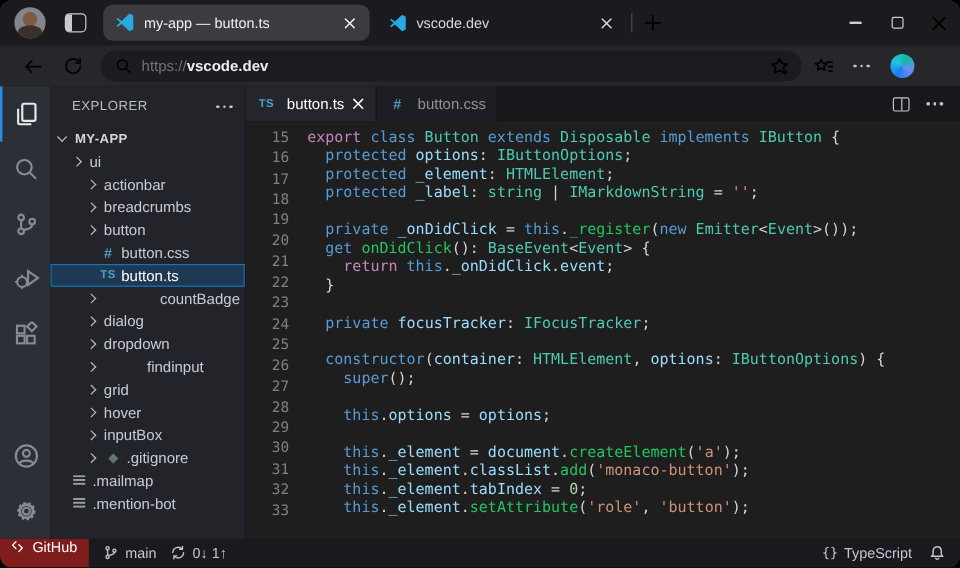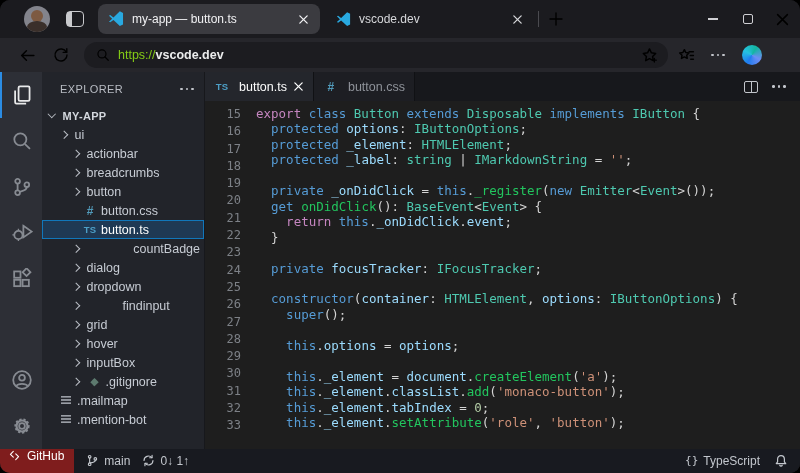--- a/index.html
+++ b/index.html
@@ -1,21 +1,21 @@
 <!DOCTYPE html>
 <html><head>
 <meta charset="utf-8">
 <style>
   * { margin:0; padding:0; box-sizing:border-box; }
   body { background:#000; font-family:"Liberation Sans", sans-serif; }
   .window { width:800px; height:473px; background:#1b1b1f; border-radius:10px; overflow:hidden;
             display:flex; flex-direction:column; position:relative; }
 
   
-  .titlebar { height:38px; display:flex; align-items:center; padding-left:24px; background:#1b1b1f; flex-shrink:0; }
+  .titlebar { height:38px; display:flex; align-items:center; padding-left:12px; background:#1b1b1f; flex-shrink:0; }
   .avatar { width:26px; height:26px; border-radius:50%; overflow:hidden; position:relative; background:#83848c; flex-shrink:0; }
   .avatar::before { content:""; position:absolute; left:7px; top:4px; width:12px; height:12px; border-radius:50%; background:#7d5a41; }
   .avatar::after { content:""; position:absolute; left:3px; top:15px; width:20px; height:12px; border-radius:50%; background:#3a2f2a; }
   .tab-actions { width:18px; height:16px; border:1.6px solid #c9cacd; border-radius:4px; margin-left:16px; position:relative; }
   .tab-actions::before { content:""; position:absolute; left:0; top:0; bottom:0; width:5px; background:#c9cacd; border-radius:1px 0 0 1px; }
   .btab { display:flex; align-items:center; font-size:12px; color:#d6d7da; }
   .btab.active { height:30px; margin-left:14px; width:222px; background:#3b3b40; border-radius:8px; padding:0 8px 0 10px; color:#f2f2f4; }
   .btab.inactive { width:212px; padding:0 6px 0 16px; }
   .btab .title { flex:1; white-space:nowrap; overflow:hidden; }
   .icon-btn { display:inline-flex; align-items:center; justify-content:center; }
@@ -25,21 +25,21 @@
   .win-controls { display:flex; margin-left:auto; height:100%; }
   .win-btn { width:35px; height:100%; display:flex; align-items:center; justify-content:center; }
   .min-glyph { width:10px; height:1.5px; background:#cfcfd3; }
   .max-glyph { width:10px; height:10px; border:1.4px solid #cfcfd3; border-radius:2px; }
 
   
   .toolbar { height:34px; display:flex; align-items:center; background:#26262b; padding:0 10px 0 14px; flex-shrink:0; }
   .nav-btn { width:26px; height:26px; margin-right:8px; }
   .url-pill { height:26px; flex:0 0 584px; background:#1c1c20; border-radius:13px; display:flex; align-items:center; padding:0 10px 0 12px; margin-left:2px; }
   .url-text { font-size:12.5px; margin-left:8px; flex:1; }
-  .url-scheme { color:#84cc16; }
+  .url-scheme { color:#737373; }
   .url-host { color:#eceded; font-weight:700; }
   .bar-icons { display:flex; align-items:center; margin-left:10px; gap:16px; }
   .copilot { width:20px; height:20px; border-radius:50%;
              background:conic-gradient(from 210deg,#1f7cf0,#25c2e0,#13b5a0,#6e8df5,#1f7cf0); }
 
   
   .vscode { flex:1; display:flex; flex-direction:column; min-height:0; background:#1e1e1e; }
   .vs-main { flex:1; display:flex; min-height:0; }
 
   .activitybar { width:42px; background:#2d2f36; display:flex; flex-direction:column; align-items:stretch; flex-shrink:0; }

